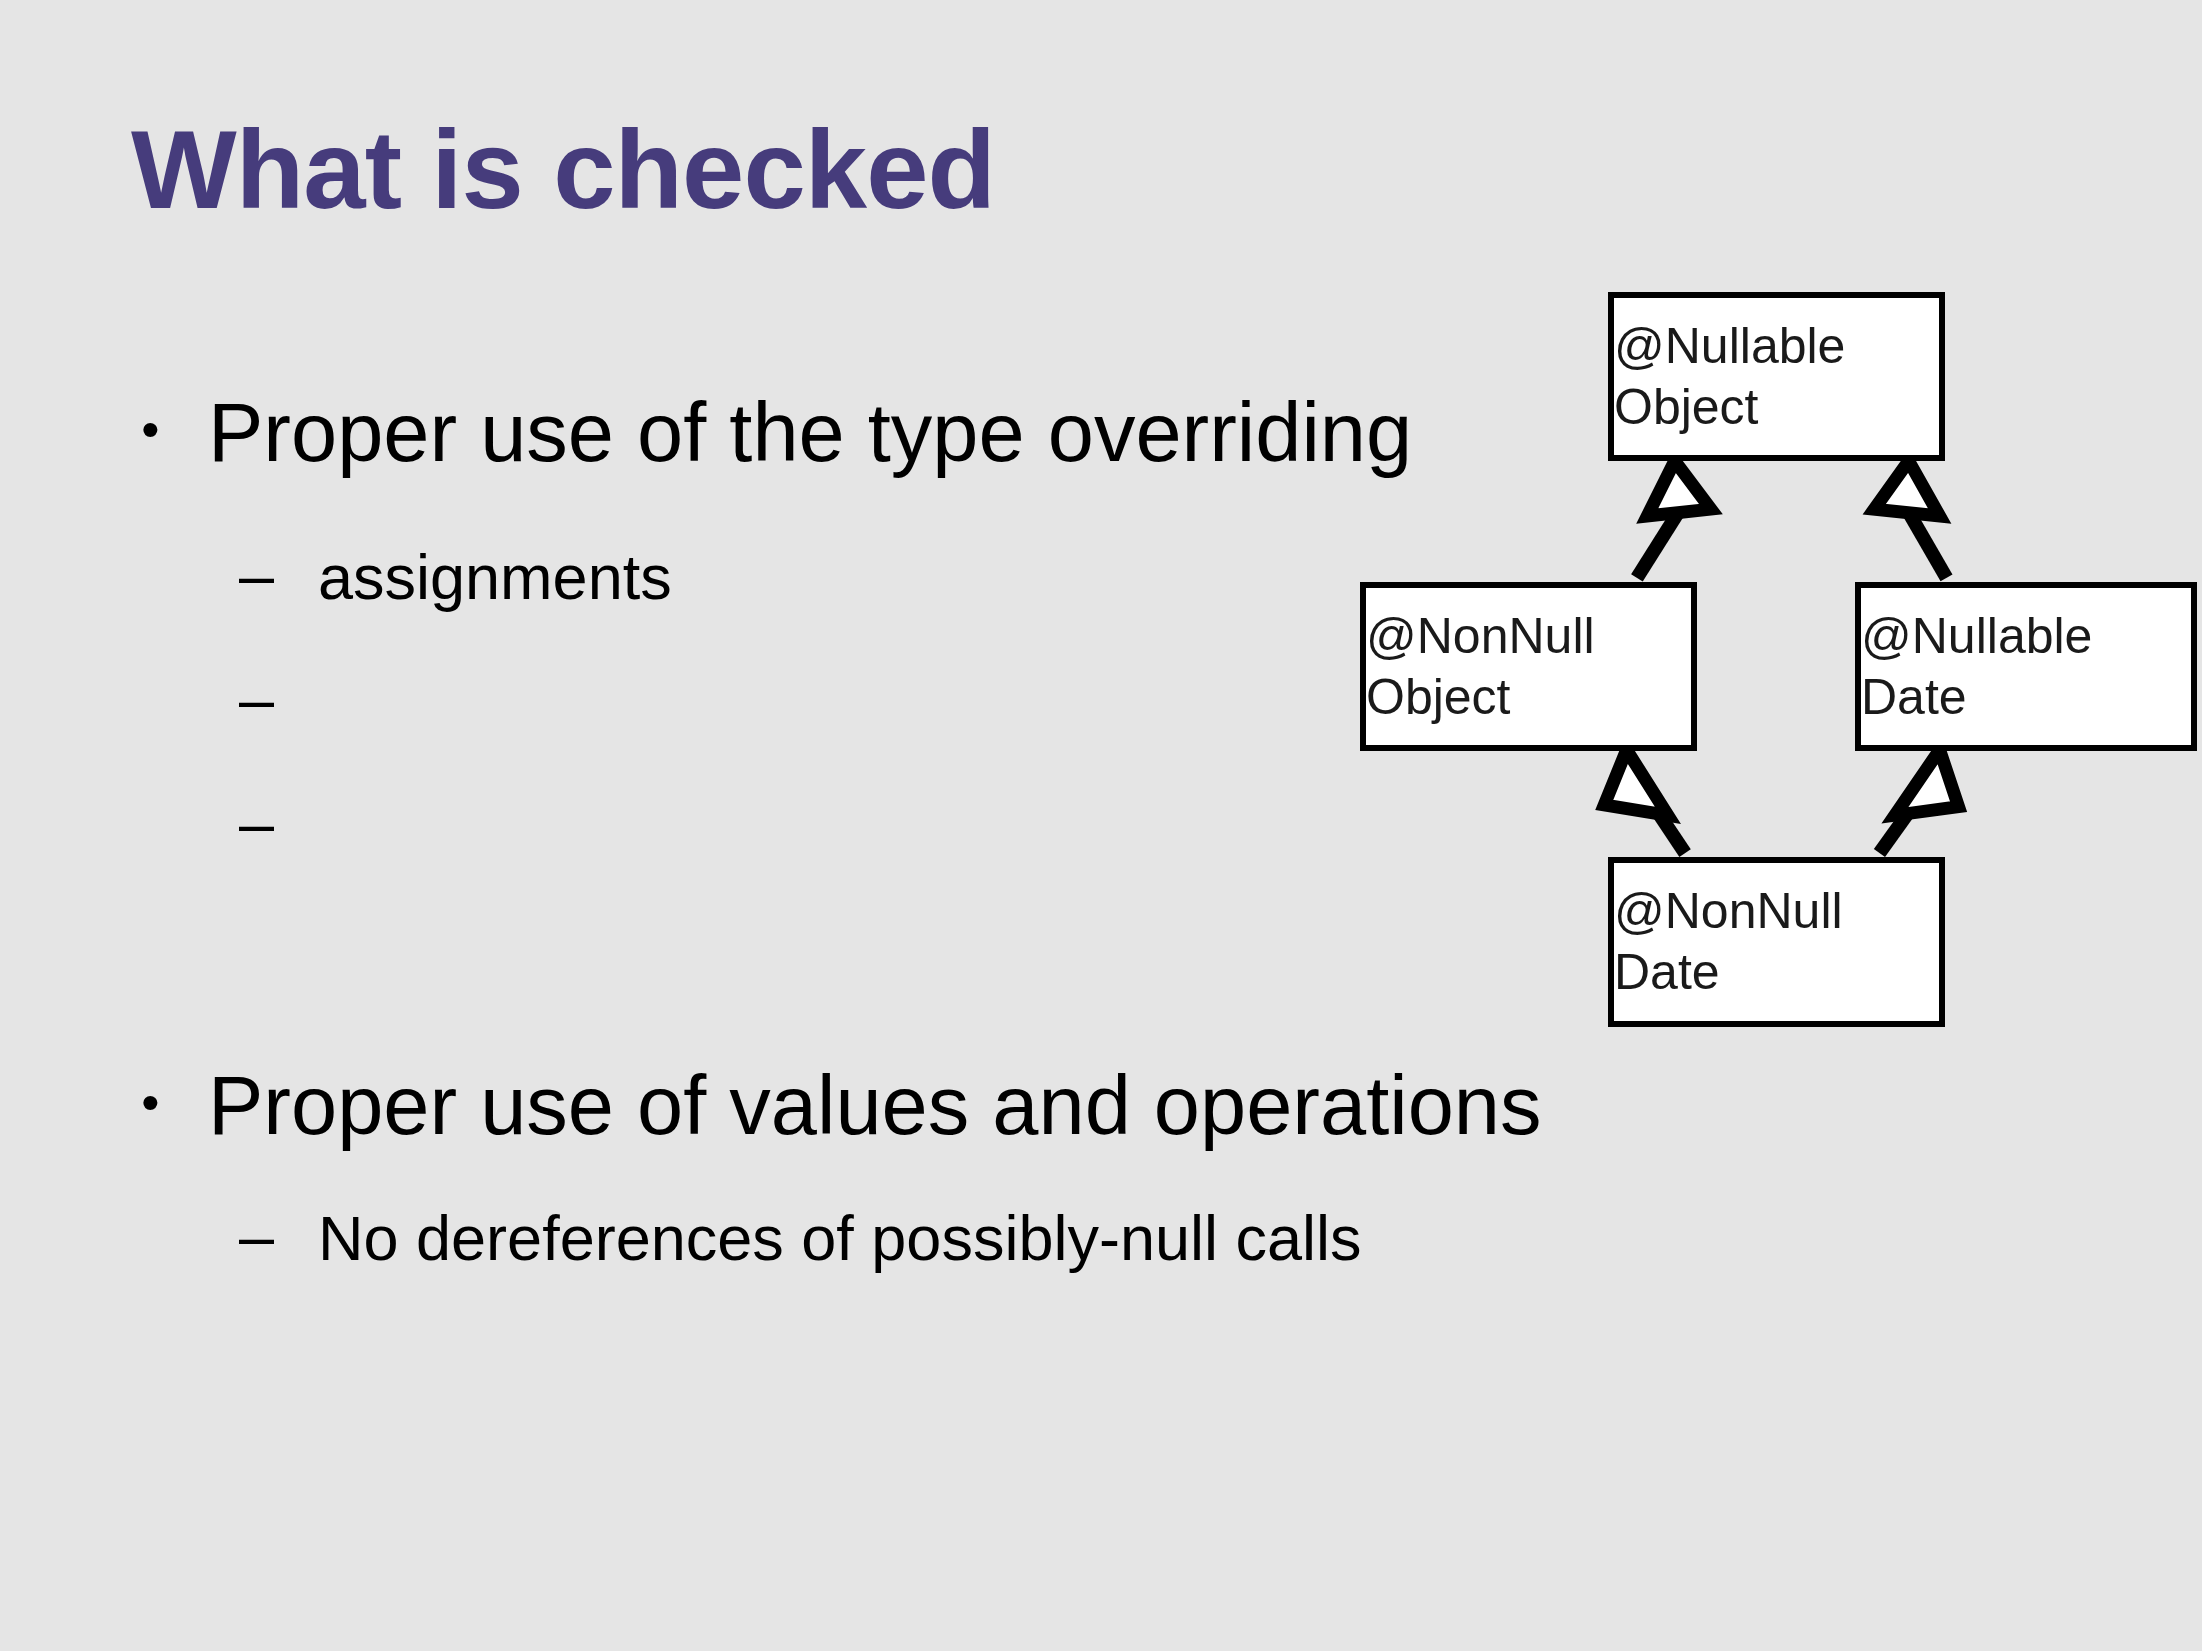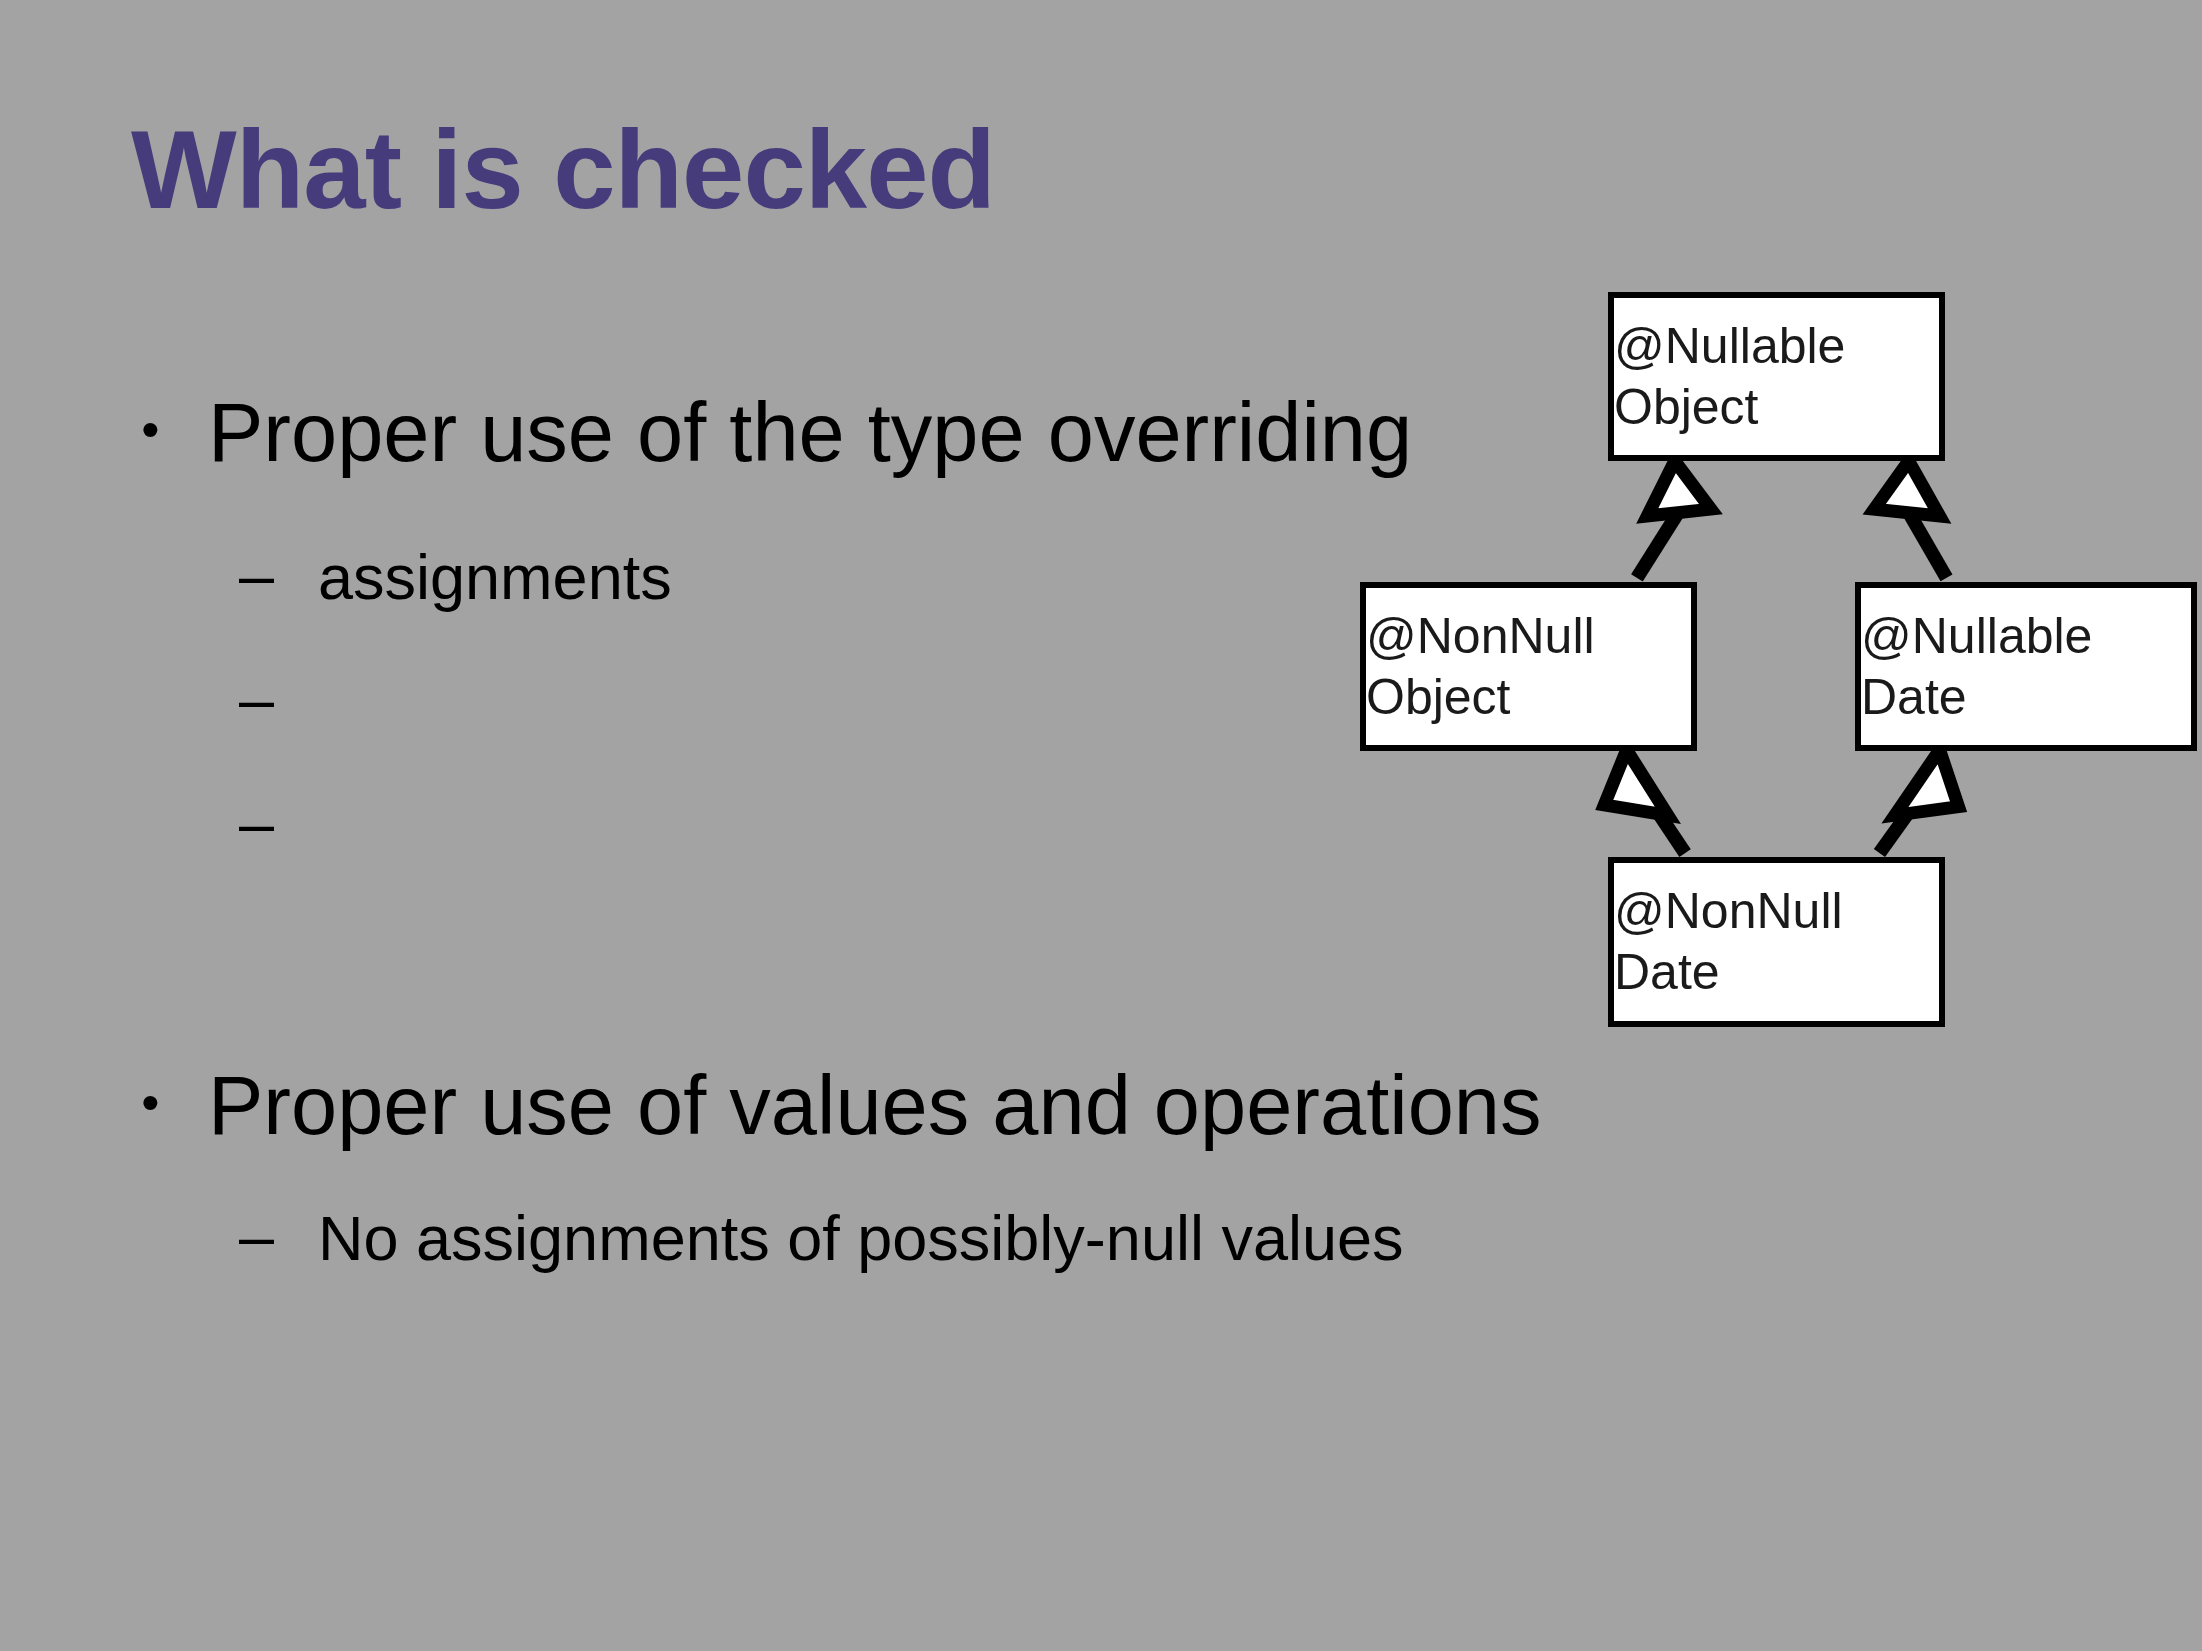--- a/index.html
+++ b/index.html
@@ -12,21 +12,21 @@
     height: 1652px;
     position: relative;
     overflow: hidden;
     font-family: "Liberation Sans", sans-serif;
     color: #000000;
   }
 
   #slide {
     position: absolute;
     inset: 0;
-    background: #a3a3a3;
+    background: #e5e5e5;
     padding-left: 48px;
   }
 
   
   #slide-title {
     position: absolute;
     left: 131px;
     top: 114px;
     font-size: 112px;
     line-height: 1.0;
@@ -152,21 +152,21 @@
       <span class="marker">–</span>
     </div>
 
     <div class="bullet-l1" id="b2">
       <span class="marker">•</span>
       <span class="btext">Proper use of values and operations</span>
     </div>
 
     <div class="bullet-l2" id="b2s1">
       <span class="marker">–</span>
-      <span class="btext">No assignments of possibly-null values</span>
+      <span class="btext">No dereferences of possibly-null calls</span>
     </div>
 
   </div>
 
   <div id="diagram">
 
     <svg viewBox="0 0 1010 950">
         @Nullable Object --&gt;
       <g>
         <line x1="352" y1="372" x2="410" y2="280" stroke="#000000" stroke-width="16" stroke-linecap="butt"></line>

